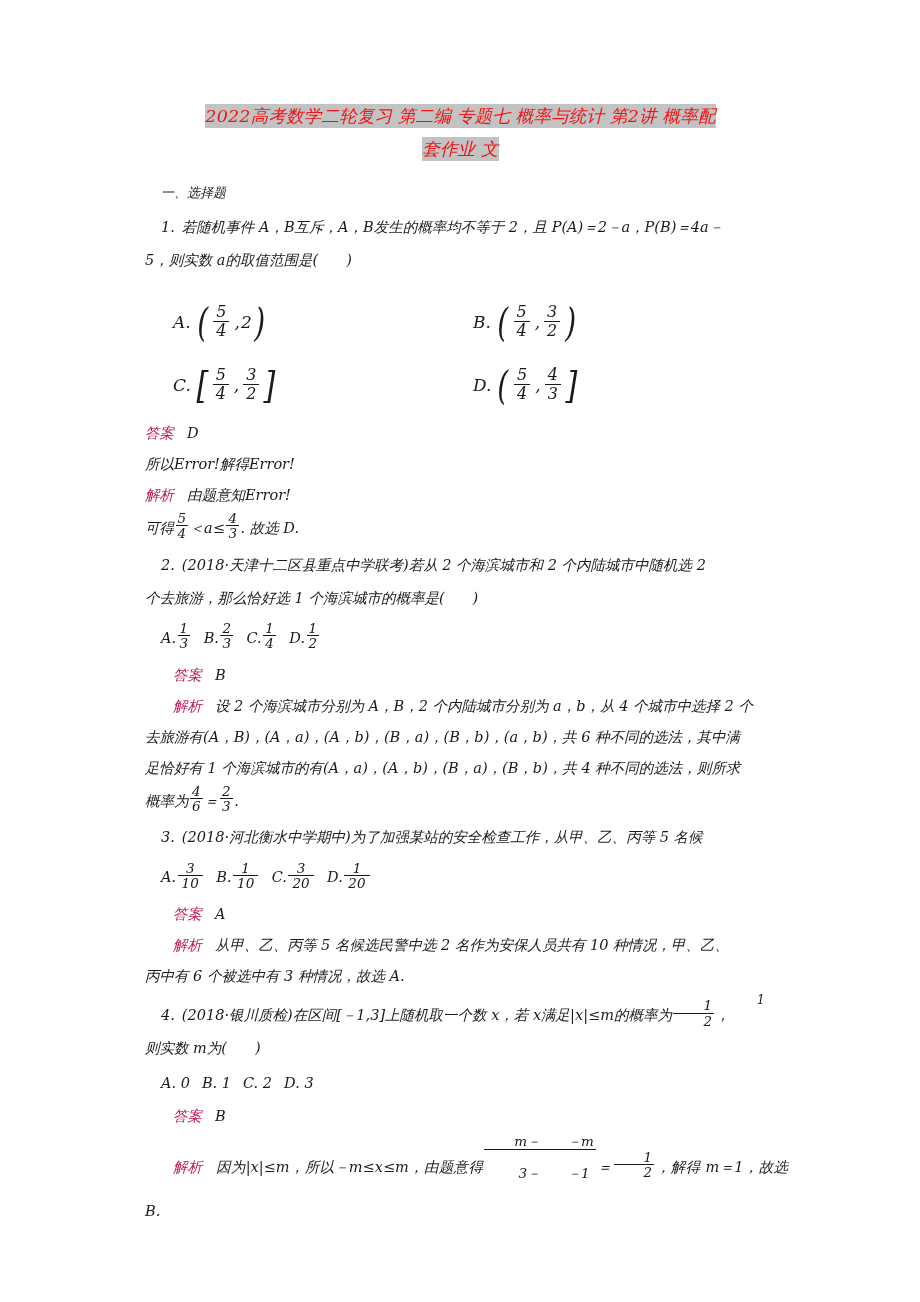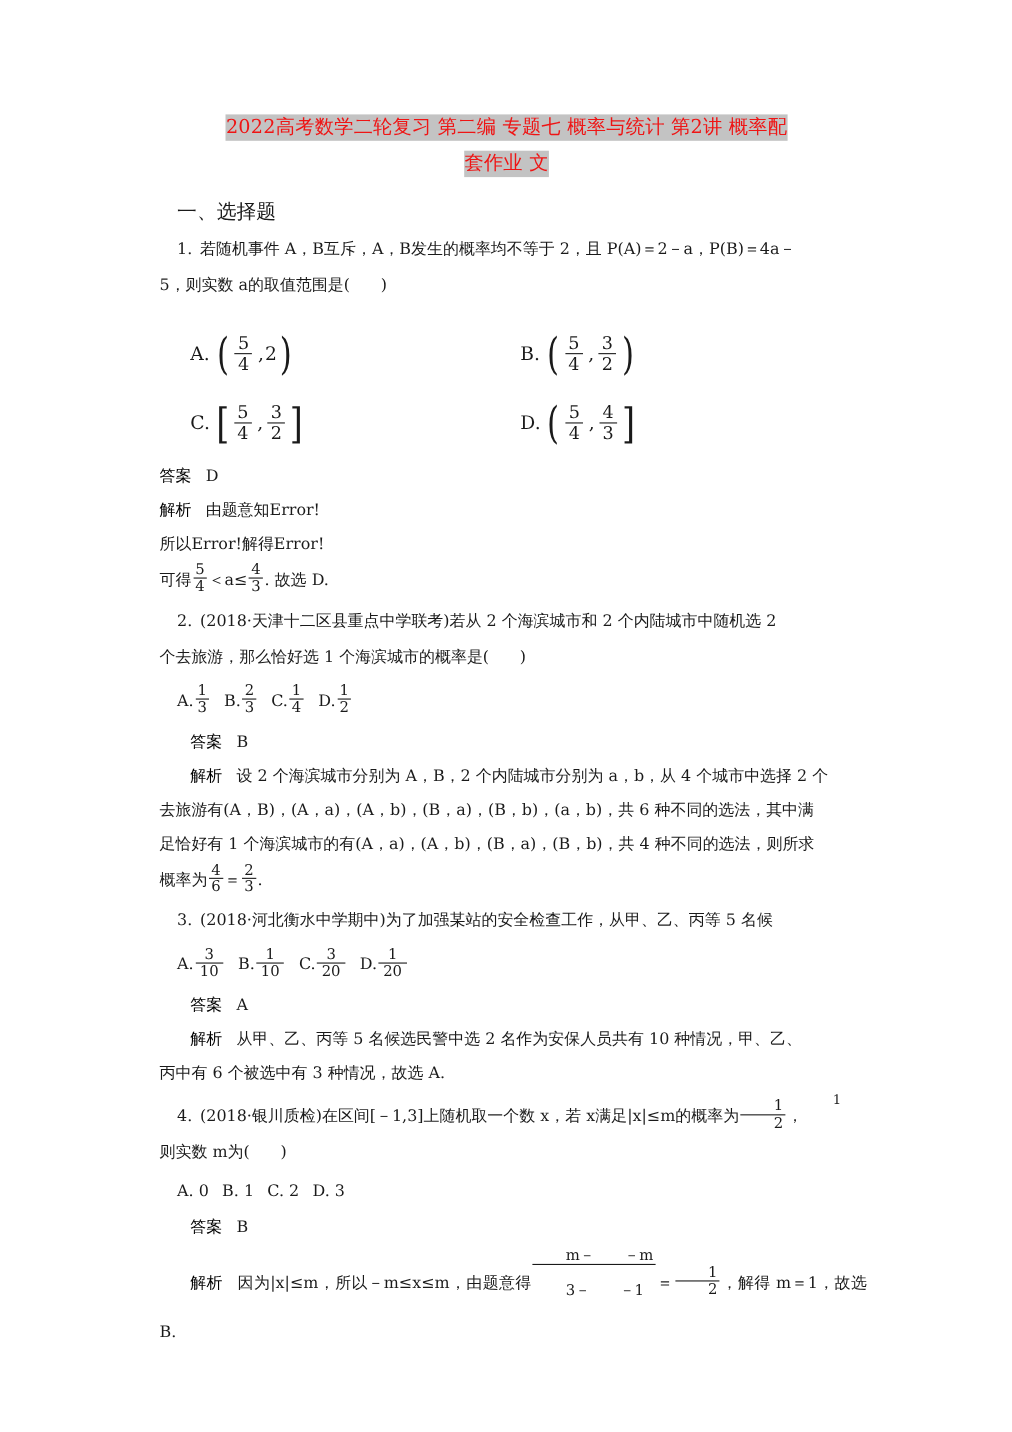--- a/index.html
+++ b/index.html
@@ -13,20 +13,21 @@
     font-family: "DejaVu Serif", "Liberation Serif", serif;
     color: #1a1a1a;
     position: relative;
     overflow: hidden;
   }
   .page {
     position: absolute;
     left: 0; top: 0;
     width: 920px;
     height: 1092px;
+    font-style: italic;
   }
   .content {
     position: absolute;
     left: 133px;
     top: 100px;
     width: 655px;
   }
 
   
   .doc-title {
@@ -40,21 +41,21 @@
   }
   .doc-title .hl {
     background: #c3c3c3;
     padding: 2px 0 2px 0;
     box-decoration-break: clone;
     -webkit-box-decoration-break: clone;
   }
 
   
   .sec-head {
-    font-size: 18px;
+    font-size: 13px;
     line-height: 26px;
     text-indent: 28px;
     margin: 0;
   }
   p.q {
     font-size: 14.5px;
     line-height: 31px;
     margin: 6px 0 0 0;
     text-indent: 28px;
     text-align: justify;
@@ -63,21 +64,21 @@
     font-size: 14.5px;
     line-height: 31px;
     margin: 2px 0 0 12px;
     text-indent: 28px;
     text-align: justify;
   }
   p.sol.cont { text-indent: 0; }
   p.tight { margin-top: 0px; }
 
   .lbl {
-    color: #000000;
+    color: #be185d;
   }
   .gap { display: inline-block; width: 13px; }
   .gap-sm { display: inline-block; width: 7px; }
   .blank { display: inline-block; width: 28px; }
   .lat { font-family: "DejaVu Serif","Liberation Serif",serif; }
 
   
   .frac {
     display: inline-block;
     vertical-align: -0.42em;
@@ -153,20 +154,21 @@
     margin: 4px 0 0 0;
     padding-left: 28px;
     font-family: "DejaVu Serif","Liberation Serif",serif;
   }
   .opt-plain .ospace { display: inline-block; width: 12px; }
 
   
   .cfrac {
     display: inline-block;
     vertical-align: -0.45em;
+    text-align: center;
     font-size: 13.5px;
     line-height: 1.08;
     margin: 0 1px;
   }
   .cfrac .num { display: block; padding: 0 2px; white-space: pre; }
   .cfrac .den { display: block; border-top: 1.1px solid #1a1a1a; padding: 16px 2px; white-space: pre; }
 
   
   .pagenum {
     position: absolute;
@@ -248,22 +250,22 @@
           <span class="bigfrac">
             <span class="num">4</span>
             <span class="den">3</span>
           </span>
           <span class="brk">]</span>
         </div>
       </div>
     </div>
 
     <p class="sol cont"><span class="lbl">答案</span><span class="gap"></span><span class="lat">D</span></p>
+    <p class="sol cont tight"><span>所以Error!解得Error!</span></p>
     <p class="sol cont tight"><span class="lbl">解析</span><span class="gap"></span><span>由题意知Error!</span></p>
-    <p class="sol cont tight"><span>所以Error!解得Error!</span></p>
     <p class="sol cont tight"><span>可得</span><span class="frac"><span class="num">5</span><span class="den">4</span></span><span>＜a≤</span><span class="frac"><span class="num">4</span><span class="den">3</span></span><span>. 故选 D.</span></p>
 
     <p class="q"><span>2.</span><span class="gap-sm"></span><span>(2018·天津十二区县重点中学联考)若从 2 个海滨城市和 2 个内陆城市中随机选 2</span></p>
     <p class="sol cont"><span>个去旅游，那么恰好选 1 个海滨城市的概率是(</span><span class="blank"></span><span>)</span></p>
 
     <p class="opt-inline"><span><span class="lat">A.</span><span class="frac"><span class="num">1</span><span class="den">3</span></span></span><span class="ospace"></span><span><span class="lat">B.</span><span class="frac"><span class="num">2</span><span class="den">3</span></span></span><span class="ospace"></span><span><span class="lat">C.</span><span class="frac"><span class="num">1</span><span class="den">4</span></span></span><span class="ospace"></span><span><span class="lat">D.</span><span class="frac"><span class="num">1</span><span class="den">2</span></span></span></p>
 
     <p class="sol"><span class="lbl">答案</span><span class="gap"></span><span class="lat">B</span></p>
     <p class="sol tight"><span class="lbl">解析</span><span class="gap"></span><span>设 2 个海滨城市分别为 A，B，2 个内陆城市分别为 a，b，从 4 个城市中选择 2 个</span></p>
     <p class="sol cont tight"><span>去旅游有(A，B)，(A，a)，(A，b)，(B，a)，(B，b)，(a，b)，共 6 种不同的选法，其中满</span></p>

